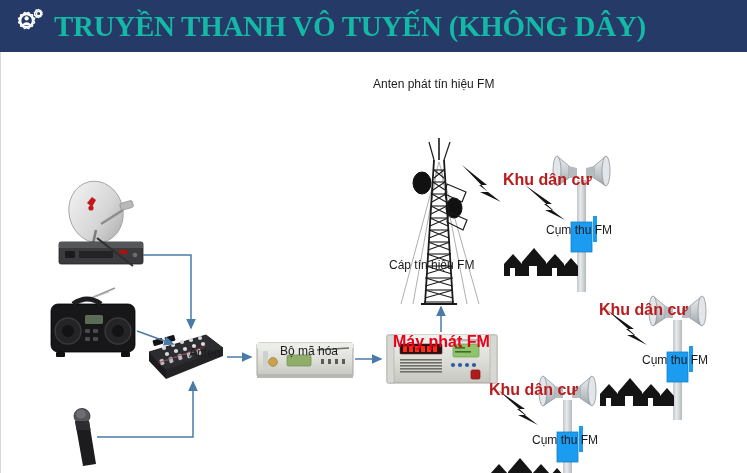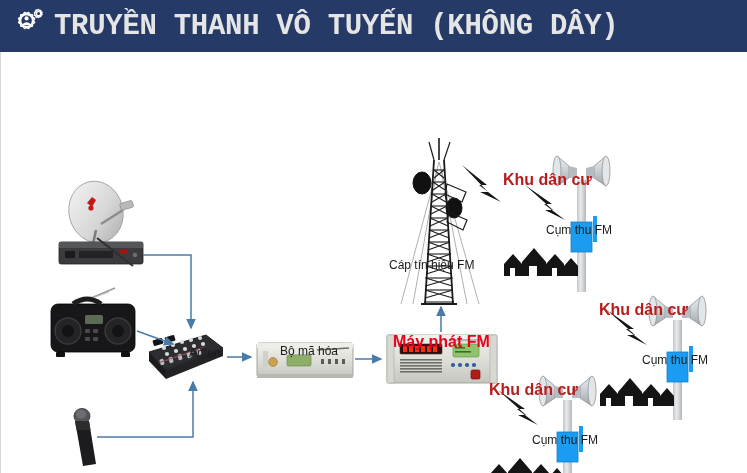--- a/index.html
+++ b/index.html
@@ -27,27 +27,27 @@
   }
   #header-icon {
     width: 40px;
     height: 40px;
     margin-left: 8px;
     margin-right: 6px;
     flex: 0 0 auto;
     position: relative;
   }
   #header-title {
-    color: #e5e5e5;
+    color: #14b8a6;
     font-size: 29px;
     font-weight: bold;
     letter-spacing: -0.3px;
     line-height: 1;
     white-space: nowrap;
-    font-family: Liberation Mono, monospace;
+    font-family: Liberation Serif, serif;
   }
   
   #canvas {
     position: absolute;
     left: 0; top: 52px;
     width: 747px;
     height: 421px;
     background: #ffffff;
     border-left: 1px solid #d8d8d8;
     box-sizing: border-box;
@@ -417,20 +417,21 @@
         <path d="M489 422 L498 412 L507 422 L507 434 L489 434 Z"></path>
         <path d="M507 420 L519 406 L531 420 L531 434 L507 434 Z"></path>
         <path d="M531 422 L540 412 L549 422 L549 434 L531 434 Z"></path>
         <path d="M549 424 L556 416 L563 424 L563 434 L549 434 Z"></path>
         <rect x="514" y="424" width="8" height="10" fill="#ffffff"></rect>
         <rect x="495" y="426" width="5" height="8" fill="#ffffff"></rect>
         <rect x="537" y="426" width="5" height="8" fill="#ffffff"></rect>
       </g>
     </svg>
 
+    <div class="lbl" style="left:372px; top:26px;">Anten phát tín hiệu FM</div>
 
     <div class="lbl" style="left:388px; top:207px;">Cáp tín hiệu FM</div>
 
     <div class="lbl lbl-red" style="left:392px; top:281px;">Máy phát FM</div>
 
     <div class="lbl" style="left:279px; top:293px;">Bộ mã hóa</div>
 
     <div class="lbl" style="left:188px; top:295px;">Anten</div>
 
     <div class="lbl lbl-green" style="left:502px; top:119px;">Khu dân cư</div>

